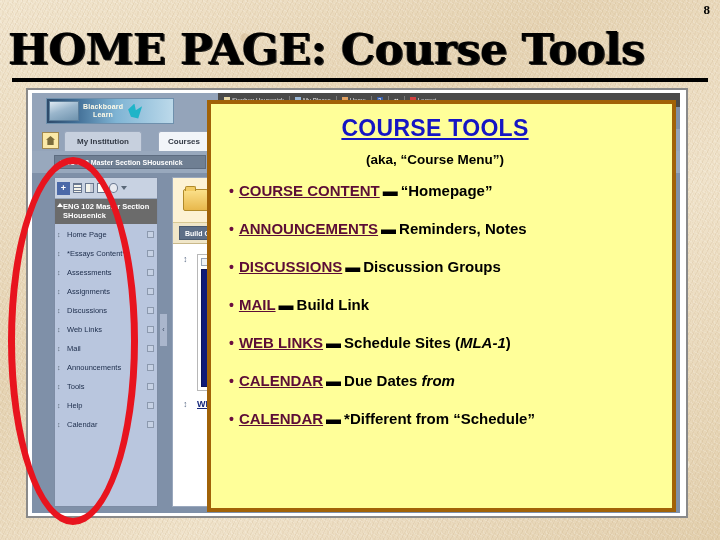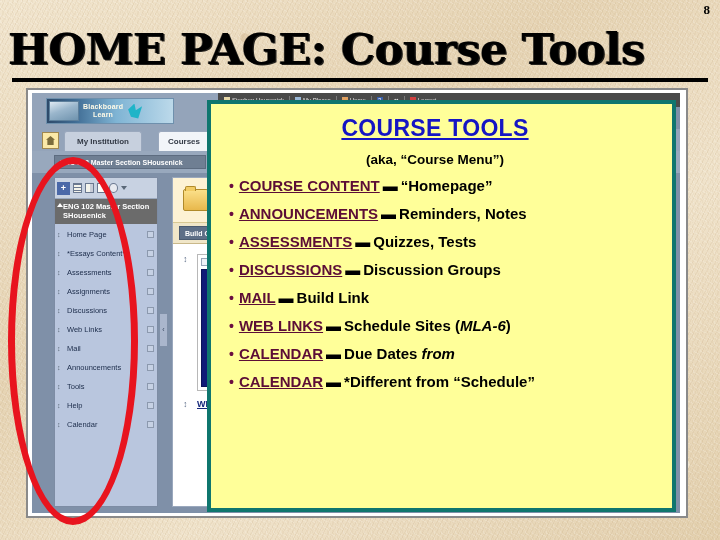--- a/index.html
+++ b/index.html
@@ -488,21 +488,21 @@
   }
 
   
   
   
   #callout {
     position: absolute;
     left: 207px; top: 100px;
     width: 469px; height: 412px;
     background: #ffff99;
-    border: 4px solid #0f766e;
+    border: 4px solid #a16207;
     box-sizing: border-box;
     z-index: 50;
     padding: 9px 13px 0 0;
   }
   #callout-heading {
     text-align: center;
     font-size: 23px;
     font-weight: bold;
     color: #1515c4;
     text-decoration: underline;
@@ -520,21 +520,21 @@
   }
   #callout-list {
     margin: 10px 0 0 0;
     padding: 0;
     list-style: none;
   }
   .callout-item {
     font-size: 15px;
     font-weight: bold;
     color: #000000;
-    line-height: 16px;
+    line-height: 26px;
     padding: 0 0 0 18px;
     margin-bottom: 12px;
     white-space: nowrap;
   }
   .callout-item .bullet {
     color: #6a0d3f;
     font-size: 14px;
     margin-right: 5px;
   }
   .callout-item .term {
@@ -729,30 +729,27 @@
   <div id="callout-heading">COURSE TOOLS</div>
   <div id="callout-sub">(aka, “Course Menu”)</div>
   <ul id="callout-list">
     <li class="callout-item">
       <span class="bullet">•</span><span class="term">COURSE CONTENT</span><span class="eq">▬</span><span class="defn">“Homepage”</span>
     </li>
     <li class="callout-item">
       <span class="bullet">•</span><span class="term">ANNOUNCEMENTS</span><span class="eq">▬</span><span class="defn">Reminders, Notes</span>
     </li>
     <li class="callout-item">
-      <span class="bullet">•</span><span class="term">ASSESSMENTS</span><span class="eq">▬</span><span class="defn">Quizzes, Tests</span>
-    </li>
-    <li class="callout-item">
       <span class="bullet">•</span><span class="term">DISCUSSIONS</span><span class="eq">▬</span><span class="defn">Discussion Groups</span>
     </li>
     <li class="callout-item">
       <span class="bullet">•</span><span class="term">MAIL</span><span class="eq">▬</span><span class="defn">Build Link</span>
     </li>
     <li class="callout-item">
-      <span class="bullet">•</span><span class="term">WEB LINKS</span><span class="eq">▬</span><span class="defn">Schedule Sites (</span><span class="ital">MLA-6</span><span class="defn">)</span>
+      <span class="bullet">•</span><span class="term">WEB LINKS</span><span class="eq">▬</span><span class="defn">Schedule Sites (</span><span class="ital">MLA-1</span><span class="defn">)</span>
     </li>
     <li class="callout-item">
       <span class="bullet">•</span><span class="term">CALENDAR</span><span class="eq">▬</span><span class="defn">Due Dates </span><span class="ital">from</span>
     </li>
     <li class="callout-item">
       <span class="bullet">•</span><span class="term">CALENDAR</span><span class="eq">▬</span><span class="defn">*Different from “Schedule”</span>
     </li>
   </ul>
 </div>
 

